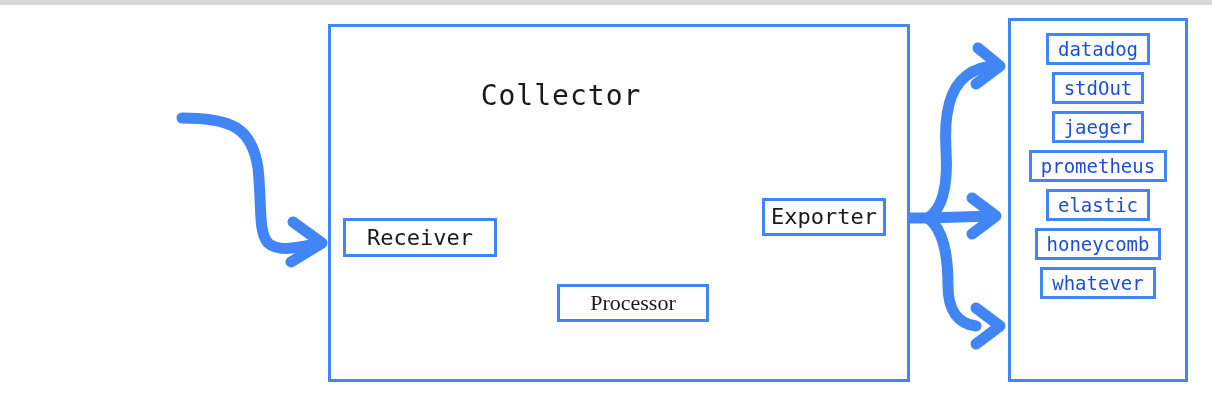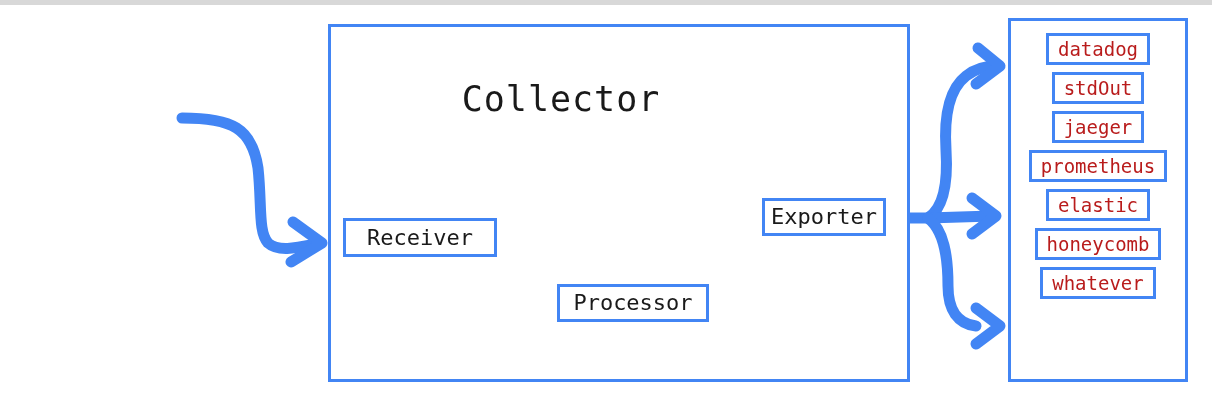--- a/index.html
+++ b/index.html
@@ -66,38 +66,39 @@
 
   
   #collector-box {
     left: 328px; top: 24px;
     width: 582px; height: 358px;
     align-items: flex-start;
     justify-content: center;
     padding-top: 55px;
   }
   #collector-title {
-    font-size: 35px;
+    font-size: 28px;
     letter-spacing: 1px;
     position: relative;
     left: -58px;
   }
 
   
   #receiver-box {
     left: 343px; top: 218px;
     width: 154px; height: 39px;
     border-width: 3px;
     font-size: 22px;
   }
   #processor-box {
     left: 557px; top: 284px;
     width: 152px; height: 38px;
     border-width: 3px;
     font-size: 22px;
+    font-family: Liberation Serif, serif;
   }
   #exporter-box {
     left: 762px; top: 198px;
     width: 124px; height: 38px;
     border-width: 3px;
     font-size: 22px;
     text-align: right;
   }
 
   
@@ -112,21 +113,21 @@
   }
   .backend-item {
     box-sizing: border-box;
     background: #ffffff;
     border: 3px solid #4285f4;
     height: 32px;
     display: flex;
     align-items: center;
     justify-content: center;
     font-size: 19px;
-    color: #b91c1c;
+    color: #1d4ed8;
     white-space: nowrap;
     padding: 0 9px;
   }
 </style>
 </head>
 <body>
 
 <div id="canvas">
 
   <div id="top-strip"></div>

